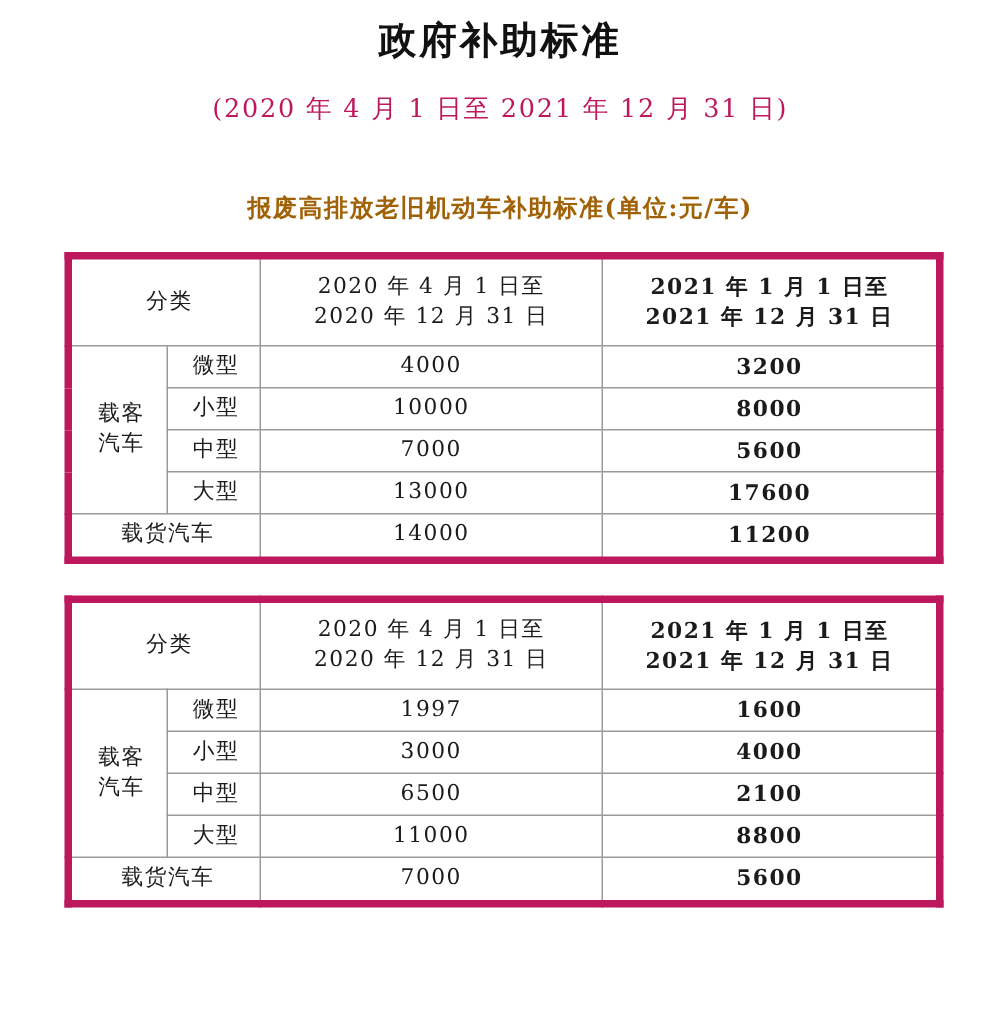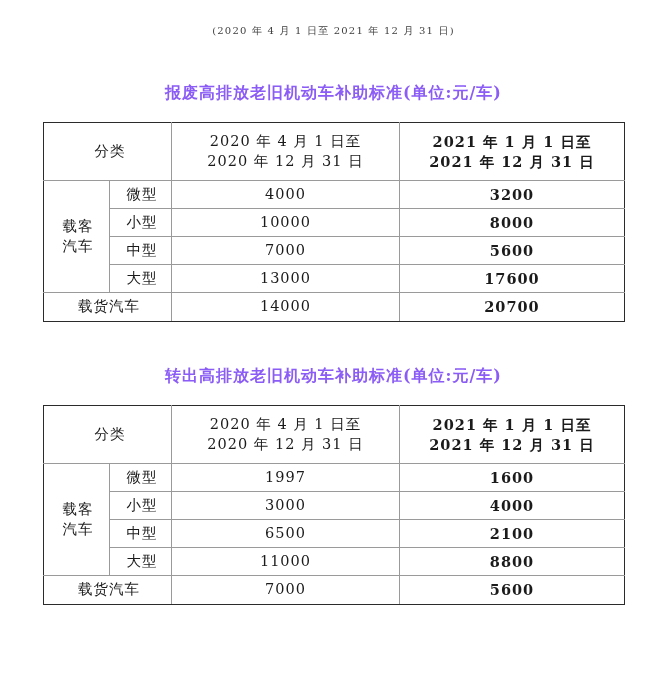--- a/index.html
+++ b/index.html
@@ -27,54 +27,54 @@
     font-size: 25px;
     font-weight: bold;
     letter-spacing: 2px;
     line-height: 1;
     margin: 0;
     padding-top: 14px;
     color: #111;
   }
   .doc-subtitle {
     text-align: center;
-    font-size: 10px;
+    font-size: 17px;
     font-weight: normal;
     letter-spacing: 1.2px;
     line-height: 1;
     margin: 0;
     padding-top: 26px;
-    color: #404040;
+    color: #be185d;
   }
   .table-caption {
     text-align: center;
     font-size: 16px;
     font-weight: bold;
     letter-spacing: 1px;
     line-height: 1;
     margin: 0;
-    color: #8b5cf6;
+    color: #a16207;
   }
   #caption-1 { padding-top: 49px; }
   #caption-2 { padding-top: 46px; }
 
   
   .tbl-wrap {
     width: 581px;
     margin: 0 auto;
     box-sizing: border-box;
   }
   #table-1-wrap { margin-top: 21px; }
   #table-2-wrap { margin-top: 21px; }
 
   table.gov-table {
     border-collapse: collapse;
     width: 581px;
     table-layout: fixed;
-    border: 1px solid #be185d;
+    border: 5px solid #be185d;
   }
   table.gov-table td {
     border: 1px solid #9a9a9a;
     text-align: center;
     vertical-align: middle;
     font-size: 14.5px;
     letter-spacing: 1px;
     color: #1b1b1b;
     padding: 0;
     line-height: 1.35;
@@ -127,20 +127,21 @@
     text-indent: 3px;
   }
   
   .sep-strong { border-left-color: #2b2b2b !important; }
 </style>
 </head>
 <body>
 
 <div class="page">
 
+  <h1 class="doc-title">政府补助标准</h1>
   <p class="doc-subtitle">(2020 年 4 月 1 日至 2021 年 12 月 31 日)</p>
 
   <h2 class="table-caption" id="caption-1">报废高排放老旧机动车补助标准(单位:元/车)</h2>
 
   <div class="tbl-wrap" id="table-1-wrap">
     <table class="gov-table">
       <colgroup>
         <col class="c-cat">
           <col class="c-sub">
           <col class="c-p1">
@@ -180,27 +181,26 @@
         </tr>
         <tr class="cell-row">
           <td class="cell-sub">大型</td>
           <td class="cell-value sep-strong">13000</td>
           <td class="cell-value sep-strong">17600</td>
         </tr>
 
         <tr>
           <td class="cell-total" colspan="2">载货汽车</td>
           <td class="cell-value sep-strong">14000</td>
-          <td class="cell-value sep-strong">20700</td>
+          <td class="cell-value sep-strong">11200</td>
         </tr>
       </tbody>
     </table>
   </div>
 
-  <h2 class="table-caption" id="caption-2">转出高排放老旧机动车补助标准(单位:元/车)</h2>
 
   <div class="tbl-wrap" id="table-2-wrap">
     <table class="gov-table">
       <colgroup>
         <col class="c-cat">
           <col class="c-sub">
           <col class="c-p1">
           <col class="c-p2">
       </colgroup>
       <tbody>

